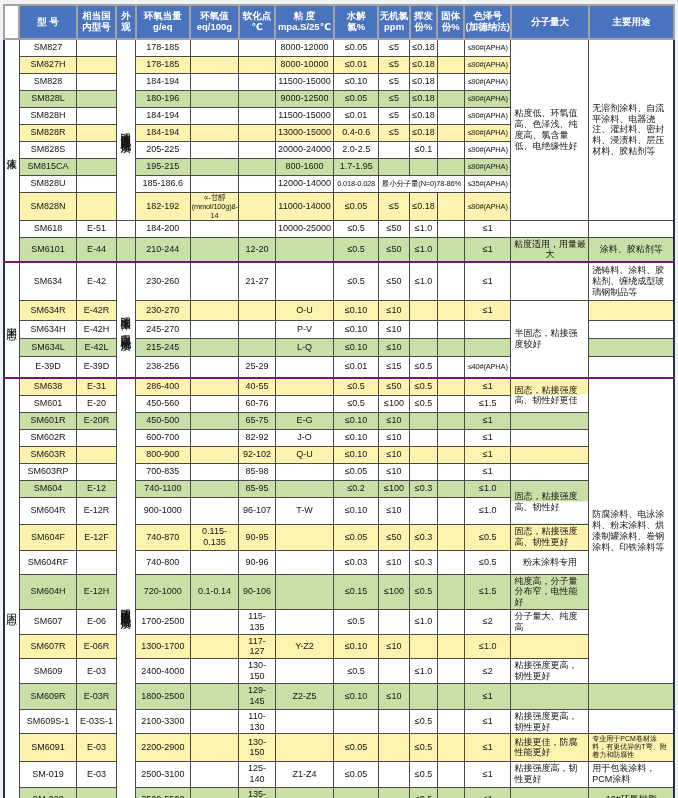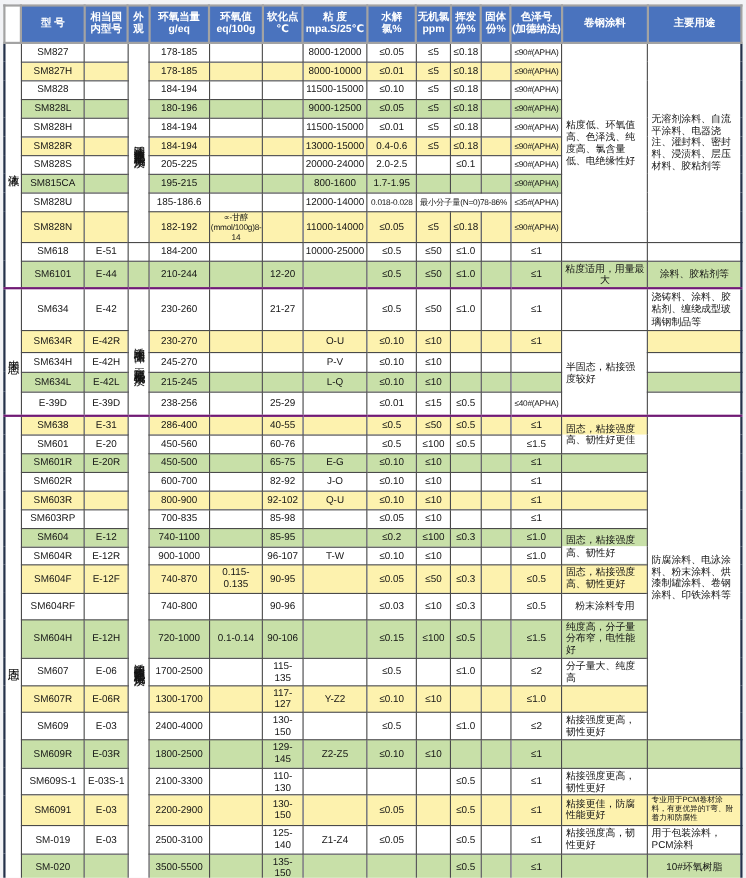--- a/index.html
+++ b/index.html
@@ -77,21 +77,21 @@
           <th>水解
 氯%</th>
           <th>无机氯
 ppm</th>
           <th>挥发
 份%</th>
           <th>固体
 份%</th>
           <th>色泽号
 (加德纳法)</th>
-          <th>卷钢涂料</th>
+          <th>分子量大</th>
           <th>主要用途</th>
         </tr>
         <tr class="bg-w" style="height: 17px;">
           <td rowspan="12" class="v">液体</td>
           <td>SM827</td>
           <td></td>
           <td rowspan="10" class="v">透明液体无明显机械杂质</td>
           <td>178-185</td>
           <td></td>
           <td></td>
@@ -418,21 +418,21 @@
           <td></td>
           <td>85-95</td>
           <td></td>
           <td>≤0.2</td>
           <td>≤100</td>
           <td>≤0.3</td>
           <td></td>
           <td>≤1.0</td>
           <td rowspan="2" class="tx gg">固态，粘接强度高、韧性好</td>
         </tr>
-        <tr class="bg-w" style="height: 16px; padding-left: 17px;">
+        <tr class="bg-w" style="height: 27px; padding-left: 17px;">
           <td>SM604R</td>
           <td>E-12R</td>
           <td>900-1000</td>
           <td></td>
           <td>96-107</td>
           <td>T-W</td>
           <td>≤0.10</td>
           <td>≤10</td>
           <td></td>
           <td></td>

